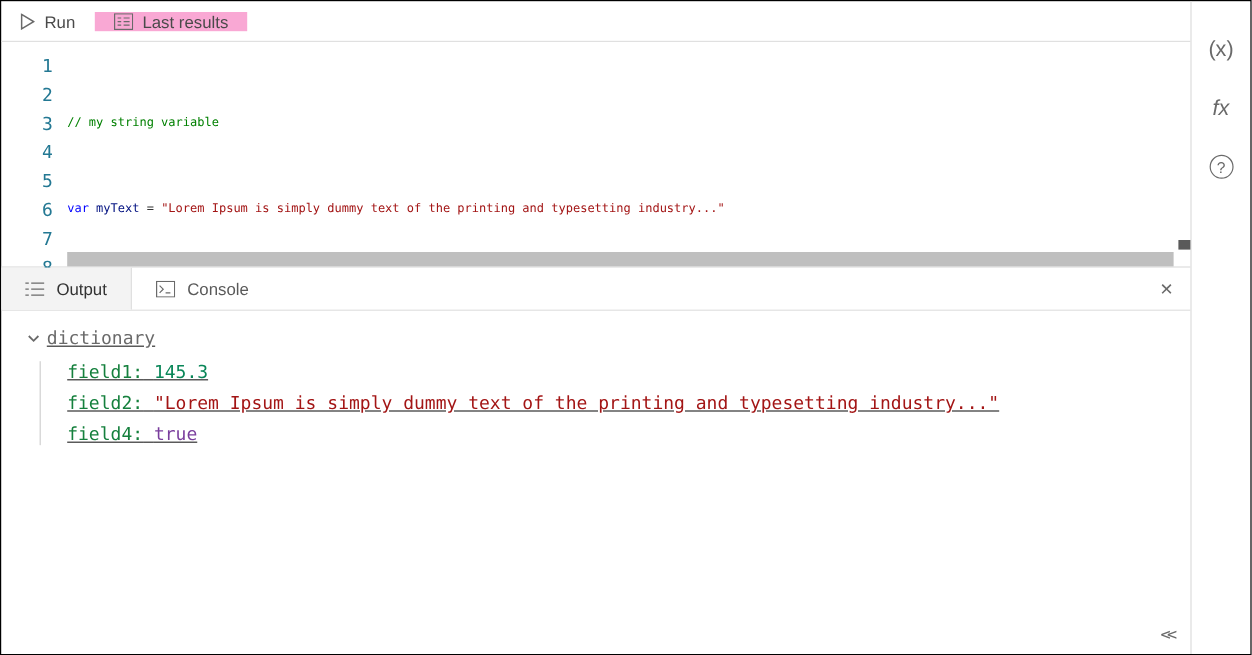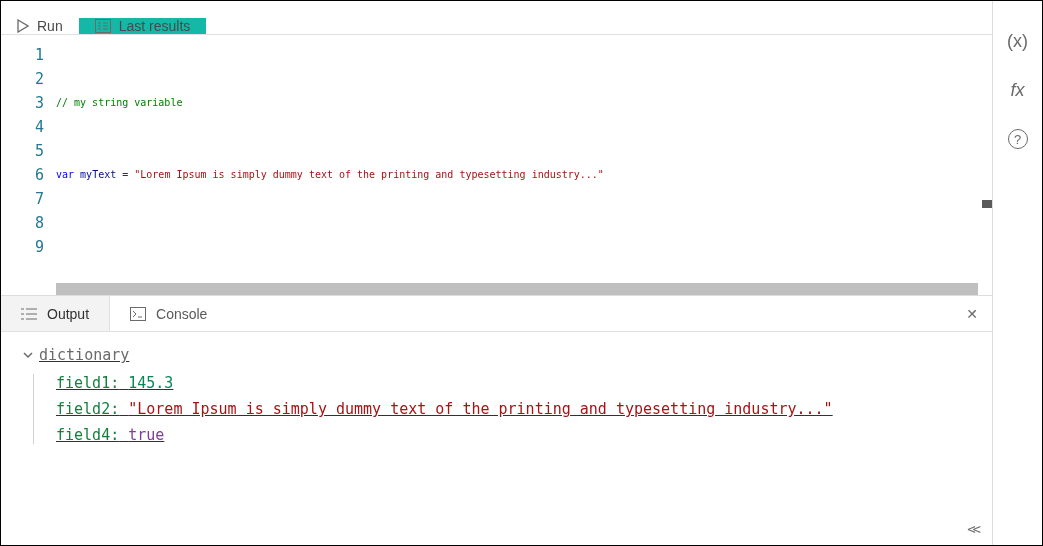--- a/index.html
+++ b/index.html
@@ -1,36 +1,36 @@
 <!DOCTYPE html>
 <html><head>
 <meta charset="utf-8">
 <style>
 * { box-sizing: border-box; margin: 0; padding: 0; }
 body { font-family: -apple-system, "Segoe UI", Arial, sans-serif; font-size: 14px; color: #323232; width: 1043px; height: 546px; border: 1px solid #000; display: flex; }
 .main-col { flex: 1; display: flex; flex-direction: column; min-width: 0; }
 .side-col { width: 50px; border-left: 1px solid #ddd; display: flex; flex-direction: column; align-items: center; padding-top: 30px; gap: 28px; }
 .side-icon { font-size: 18px; color: #6a6a6a; cursor: pointer; font-style: italic; }
-.top-toolbar { height: 34px; display: flex; align-items: flex-end; border-bottom: 1px solid #e0e0e0; }
+.top-toolbar { height: 34px; display: flex; align-items: center; border-bottom: 1px solid #e0e0e0; }
 .tb-btn { display: flex; align-items: center; gap: 8px; padding: 0 16px; cursor: pointer; color: #4a4a4a; }
-.tb-btn.active { background: #14b8a6; }
+.tb-btn.active { background: #f9a8d4; }
 .tb-icon { display: inline-flex; }
 .editor-wrap { flex: 1; display: flex; min-height: 0; position: relative; }
 .gutter { width: 55px; text-align: right; padding: 8px 12px 8px 0; font-family: "Consolas","Menlo",monospace; font-size: 15px; color: #237893; user-select: none; }
 .gutter div { height: 24px; line-height: 24px; }
 .code { flex: 1; padding: 8px 0; font-family: "Consolas","Menlo",monospace; font-size: 10px; line-height: 24px; white-space: pre; overflow: hidden; }
 .code-line { height: 24px; }
 .hscroll { position: absolute; bottom: 0; left: 55px; right: 14px; height: 12px; background: #bfbfbf; }
 .vscroll-track { position: absolute; right: 0; top: 0; bottom: 0; width: 14px; }
 .vscroll-thumb { position: absolute; right: 0; width: 10px; height: 8px; background: #5a5a5a; top: 165px; }
 .c-comment { color: #008000; }
 .c-kw { color: #0000ff; }
 .c-var { color: #001080; }
 .c-str { color: #a31515; }
-.bottom-panel { height: 250px; border-top: 1px solid #ddd; display: flex; flex-direction: column; }
+.bottom-panel { height: 323px; border-top: 1px solid #ddd; display: flex; flex-direction: column; }
 .bottom-tabs { height: 36px; display: flex; align-items: stretch; border-bottom: 1px solid #e0e0e0; position: relative; }
 .btab { display: flex; align-items: center; gap: 10px; padding: 0 20px; cursor: pointer; color: #5a5a5a; }
 .btab.active { background: #f3f3f3; color: #323232; border-right: 1px solid #e0e0e0; }
 .close-x { position: absolute; right: 14px; top: 50%; transform: translateY(-50%); font-size: 14px; color: #6a6a6a; cursor: pointer; }
 .results { flex: 1; padding: 14px 22px; font-family: "Consolas","Menlo",monospace; font-size: 15px; overflow: auto; }
 .dict-header { color: #6a6a6a; display: flex; align-items: center; gap: 6px; margin-bottom: 10px; cursor: pointer; }
 .dict-body { border-left: 1px solid #d0d0d0; margin-left: 10px; padding-left: 22px; }
 .dict-row { margin: 8px 0; }
 .k { color: #15803d; }
 .v-num { color: #098658; }

